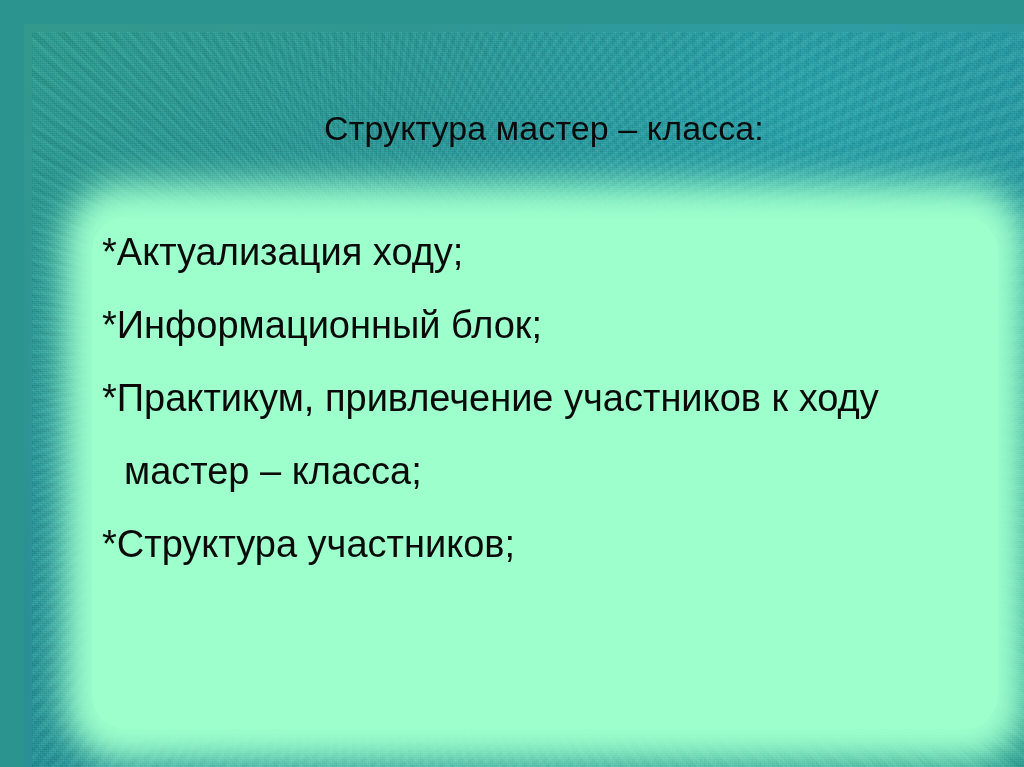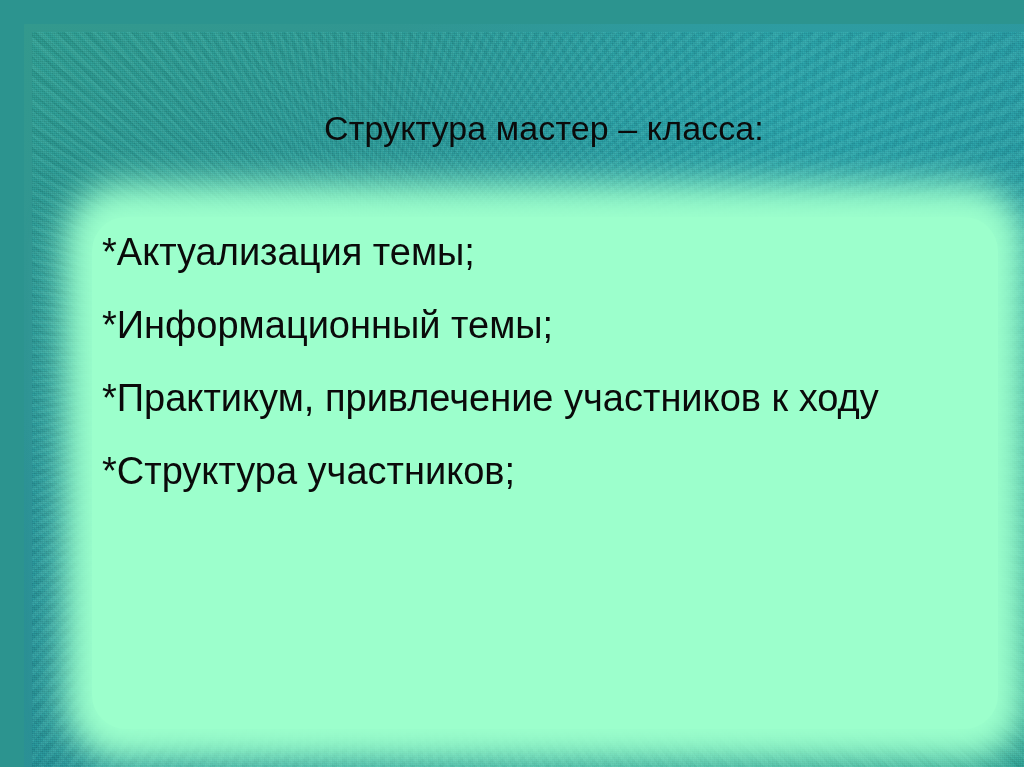--- a/index.html
+++ b/index.html
@@ -112,19 +112,20 @@
 
   <div id="noise"></div>
   <div id="noise2"></div>
 
   <div id="panel"></div>
   <div id="panel-core"></div>
 
   <div id="title">Структура мастер – класса:</div>
 
   <div id="body-text">
-    <div class="bullet-line">*Актуализация темы;</div>
-    <div class="bullet-line">*Информационный темы;</div>
+    <div class="bullet-line">*Актуализация ходу;</div>
+    <div class="bullet-line">*Информационный блок;</div>
     <div class="bullet-line">*Практикум, привлечение участников к ходу</div>
+    <div class="bullet-line cont"> мастер – класса;</div>
     <div class="bullet-line">*Структура участников;</div>
   </div>
 
 </div>
 
 </body></html>

